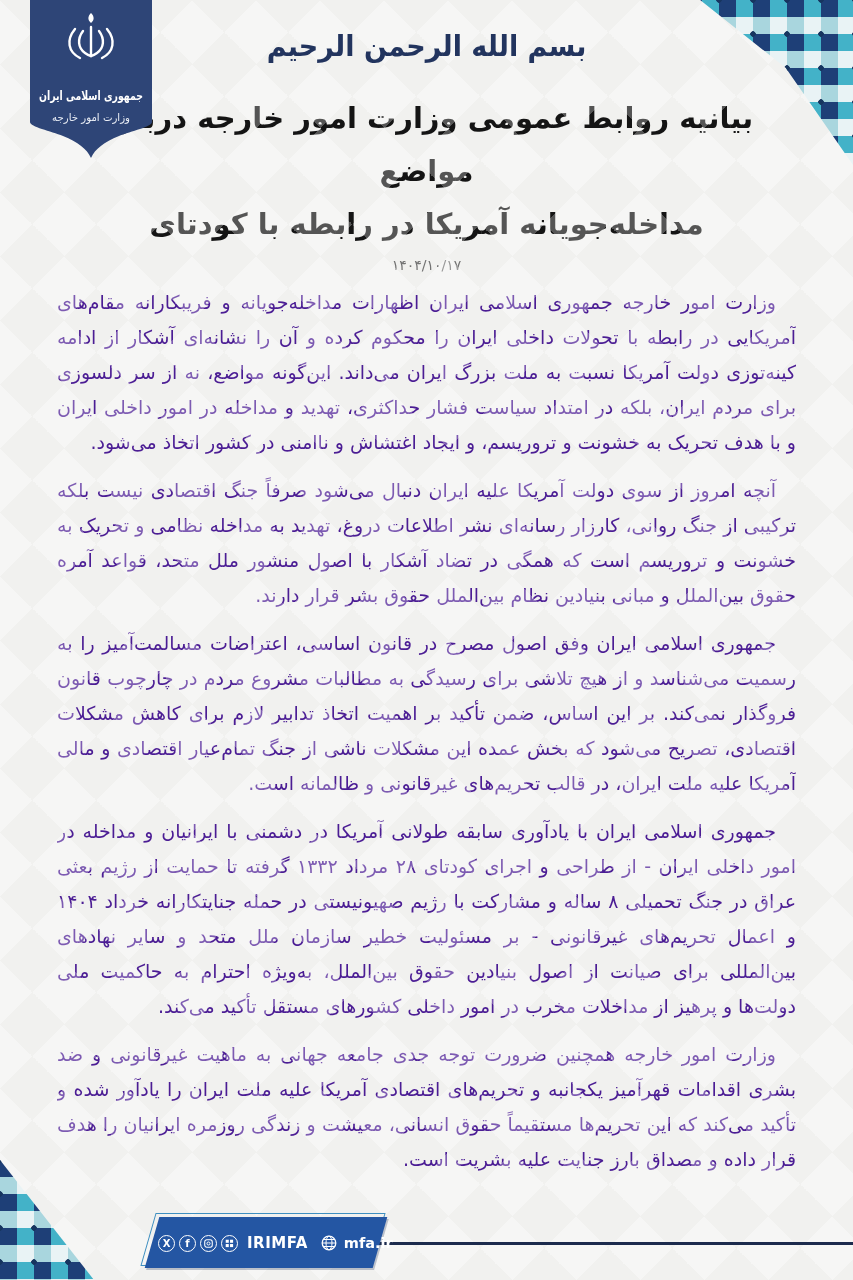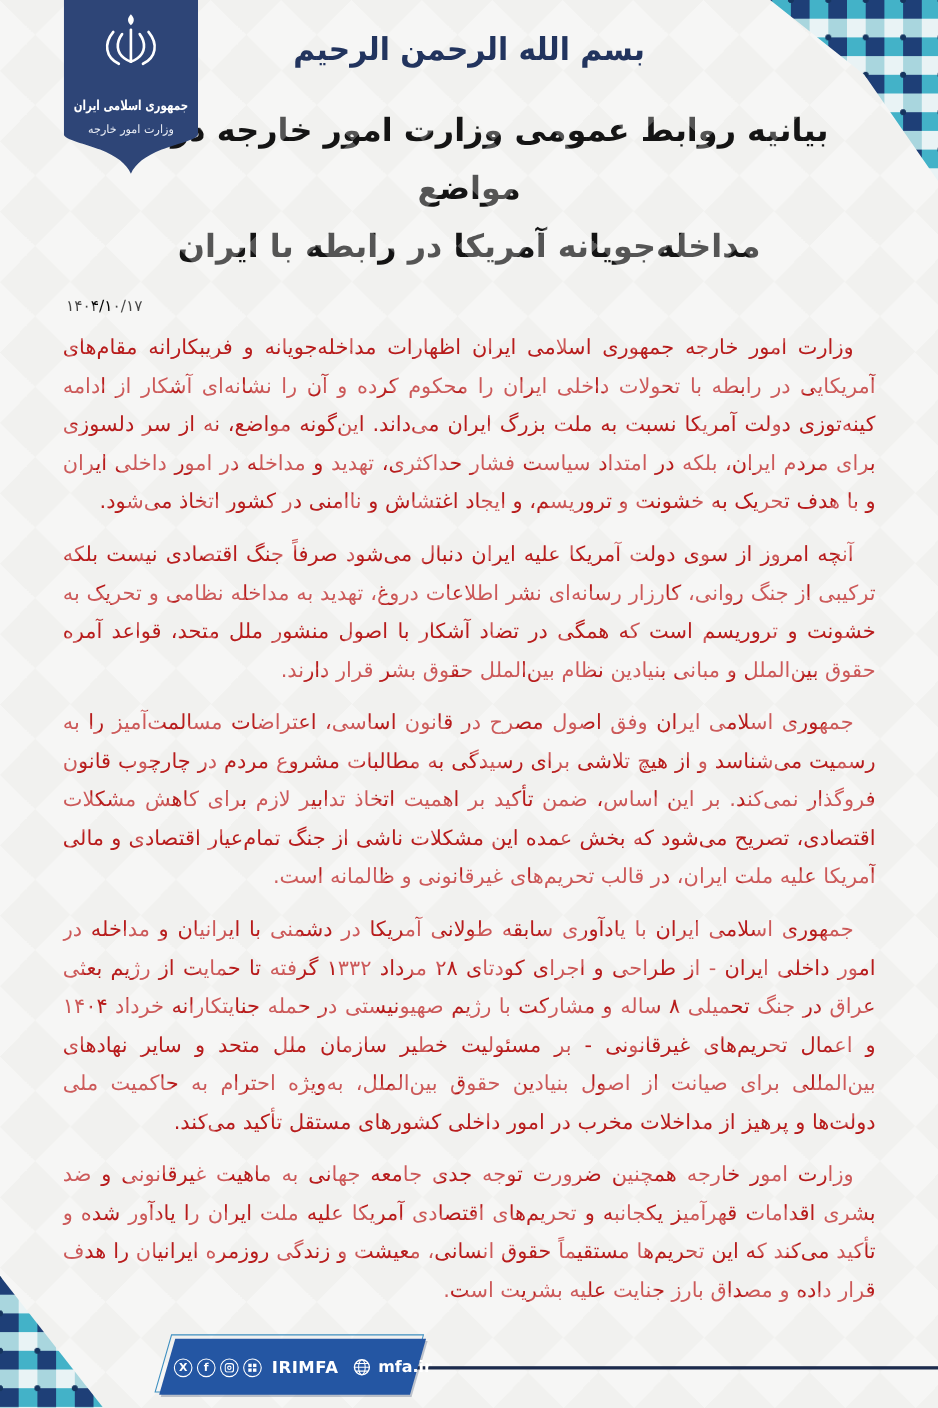--- a/index.html
+++ b/index.html
@@ -28,49 +28,49 @@
     background:
       radial-gradient(circle, #16355f 2.5px, transparent 3px) 17px 17px/34px 34px,
       conic-gradient(#43b2c8 0 25%, #e9f3f5 0 50%, #a9d6de 0 75%, #1e3f77 0) 0 0/34px 34px;
   }
   .corner-tr { top:0; right:0; width:168px; height:170px;
     clip-path: polygon(9% 0, 100% 0, 100% 97%, 60% 40%); }
   .corner-bl { bottom:0; left:0; width:94px; height:120px;
     clip-path: polygon(0 0, 100% 100%, 0 100%); }
 
   
-  .badge { position:absolute; top:0; left:30px; width:122px; height:162px; z-index:2;margin-left:28px; }
+  .badge { position:absolute; top:0; left:30px; width:122px; height:162px; z-index:2; }
 
   
   .bismillah {
     position:absolute; top:30px; left:0; right:0; z-index:2;
     text-align:center; font-size:27px; font-weight:bold;
     color:#22345e; letter-spacing:-1px; transform:scaleY(1.06);
   }
 
   
   .title {
     padding: 92px 57px 0;
     text-align:center; font-weight:bold;
     font-size:29px; line-height:53px; color:#141414;
   }
   .date-line {
-    margin: 20px 60px 0;
-    direction:ltr; text-align:left;
-    font-size:14px; color:#000000;
+    margin: 6px 60px 0;
+    direction:ltr; text-align:center;
+    font-size:14px; color:#737373;
   }
 
   
   .body-text { margin: 12px 57px 0; height: 905px; overflow:hidden; }
   .body-text p {
     text-align: justify;
     text-indent: 20px;
     font-size: 19px;
     line-height: 35px;
-    color: #b91c1c;
+    color: #4c1d95;
     margin-bottom: 13px;
   }
 
   
   .footer-line {
     position:absolute; top:1242px; left:370px; right:0;
     height:2.5px; background:#1c2b4d; z-index:2;
   }
   .banner-outline {
     position:absolute; left:148px; top:1213px; width:230px; height:53px;
@@ -118,21 +118,21 @@
       </g>
       <text x="61" y="100" text-anchor="middle" fill="#ffffff" font-size="12.5" font-weight="bold" textLength="104" lengthAdjust="spacingAndGlyphs" font-family="DejaVu Sans, sans-serif">جمهوری اسلامی ایران</text>
       <text x="61" y="121" text-anchor="middle" fill="#e9edf5" font-size="10.5" textLength="78" lengthAdjust="spacingAndGlyphs" font-family="DejaVu Sans, sans-serif">وزارت امور خارجه</text>
     </svg>
   </div>
 
   <div class="bismillah">بسم الله الرحمن الرحیم</div>
 
   <div class="title">
     <div>بیانیه روابط عمومی وزارت امور خارجه درباره مواضع</div>
-    <div>مداخله‌جویانه آمریکا در رابطه با ایران</div>
+    <div>مداخله‌جویانه آمریکا در رابطه با کودتای</div>
   </div>
 
   <div class="date-line">۱۴۰۴/۱۰/۱۷</div>
 
   <div class="body-text">
     <p>وزارت امور خارجه جمهوری اسلامی ایران اظهارات مداخله‌جویانه و فریبکارانه مقام‌های آمریکایی در رابطه با تحولات داخلی ایران را محکوم کرده و آن را نشانه‌ای آشکار از ادامه کینه‌توزی دولت آمریکا نسبت به ملت بزرگ ایران می‌داند. این‌گونه مواضع، نه از سر دلسوزی برای مردم ایران، بلکه در امتداد سیاست فشار حداکثری، تهدید و مداخله در امور داخلی ایران و با هدف تحریک به خشونت و تروریسم، و ایجاد اغتشاش و ناامنی در کشور اتخاذ می‌شود.</p>
     <p>آنچه امروز از سوی دولت آمریکا علیه ایران دنبال می‌شود صرفاً جنگ اقتصادی نیست بلکه ترکیبی از جنگ روانی، کارزار رسانه‌ای نشر اطلاعات دروغ، تهدید به مداخله نظامی و تحریک به خشونت و تروریسم است که همگی در تضاد آشکار با اصول منشور ملل متحد، قواعد آمره حقوق بین‌الملل و مبانی بنیادین نظام بین‌الملل حقوق بشر قرار دارند.</p>
     <p>جمهوری اسلامی ایران وفق اصول مصرح در قانون اساسی، اعتراضات مسالمت‌آمیز را به رسمیت می‌شناسد و از هیچ تلاشی برای رسیدگی به مطالبات مشروع مردم در چارچوب قانون فروگذار نمی‌کند. بر این اساس، ضمن تأکید بر اهمیت اتخاذ تدابیر لازم برای کاهش مشکلات اقتصادی، تصریح می‌شود که بخش عمده این مشکلات ناشی از جنگ تمام‌عیار اقتصادی و مالی آمریکا علیه ملت ایران، در قالب تحریم‌های غیرقانونی و ظالمانه است.</p>
     <p>جمهوری اسلامی ایران با یادآوری سابقه طولانی آمریکا در دشمنی با ایرانیان و مداخله در امور داخلی ایران - از طراحی و اجرای کودتای ۲۸ مرداد ۱۳۳۲ گرفته تا حمایت از رژیم بعثی عراق در جنگ تحمیلی ۸ ساله و مشارکت با رژیم صهیونیستی در حمله جنایتکارانه خرداد ۱۴۰۴ و اعمال تحریم‌های غیرقانونی - بر مسئولیت خطیر سازمان ملل متحد و سایر نهادهای بین‌المللی برای صیانت از اصول بنیادین حقوق بین‌الملل، به‌ویژه احترام به حاکمیت ملی دولت‌ها و پرهیز از مداخلات مخرب در امور داخلی کشورهای مستقل تأکید می‌کند.</p>
     <p>وزارت امور خارجه همچنین ضرورت توجه جدی جامعه جهانی به ماهیت غیرقانونی و ضد بشری اقدامات قهرآمیز یکجانبه و تحریم‌های اقتصادی آمریکا علیه ملت ایران را یادآور شده و تأکید می‌کند که این تحریم‌ها مستقیماً حقوق انسانی، معیشت و زندگی روزمره ایرانیان را هدف قرار داده و مصداق بارز جنایت علیه بشریت است.</p>

